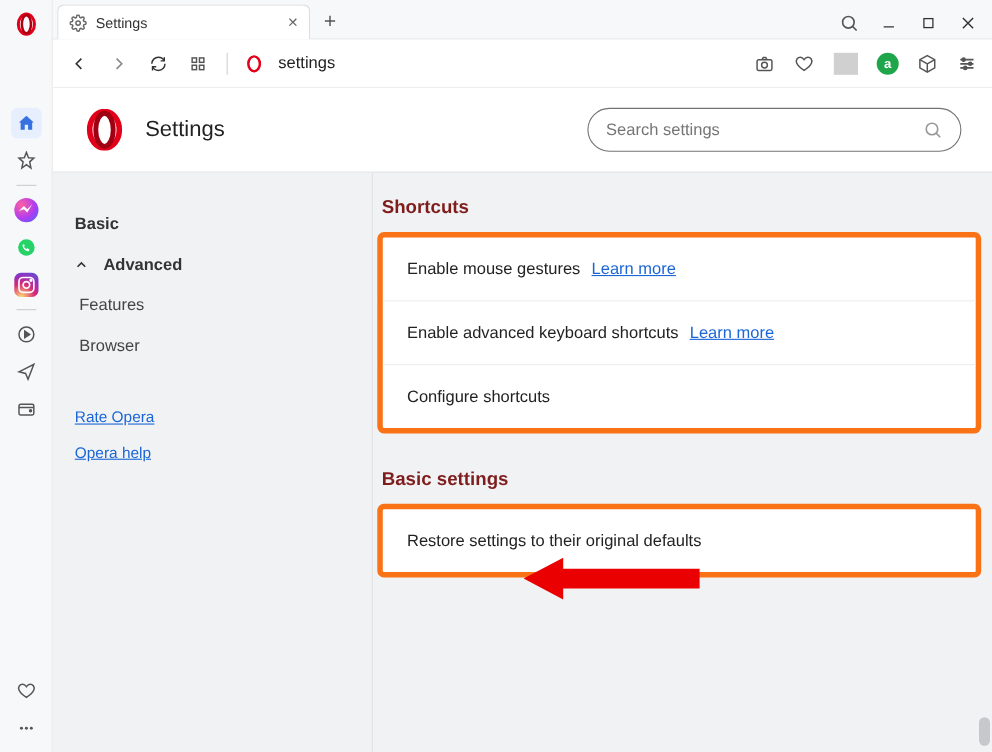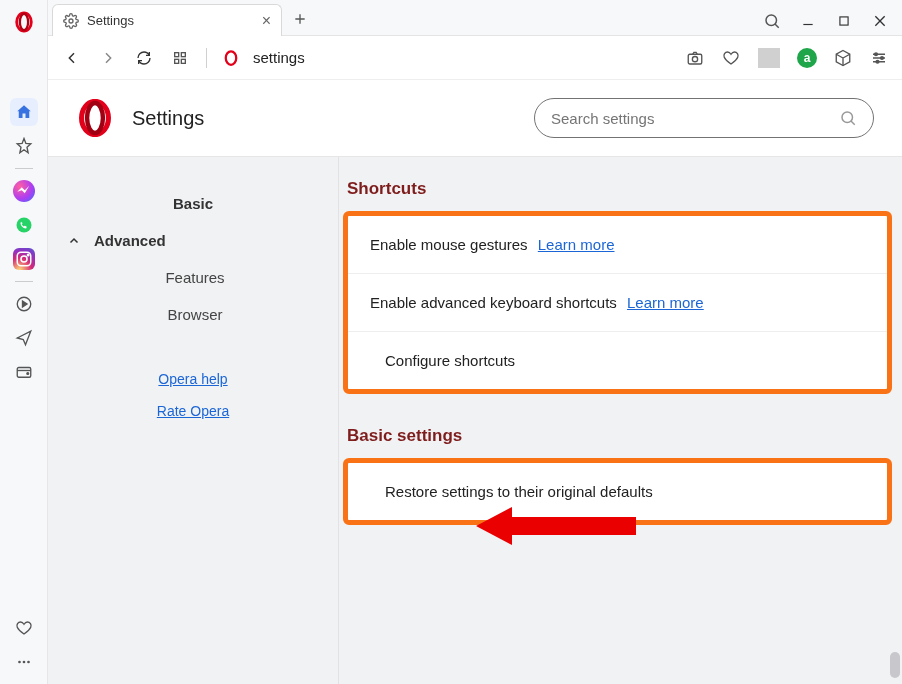--- a/index.html
+++ b/index.html
@@ -173,21 +173,20 @@
     flex:1;
     display:flex;
     min-height:0;
     background:#f1f2f4;
     border-top: 1px solid #e6e6e6;
   }
   .settings-nav {
     width: 290px;
     padding: 28px 20px;
     background: #f1f2f4;
-    text-align: center;
   }
   .settings-nav .nav-item {
     padding: 10px 0;
     font-size: 15px;
     color: #333;
     cursor: pointer;
   }
   .settings-nav .nav-item.bold { font-weight: 600; }
   .settings-nav .nav-item.advanced {
     font-weight:600;display:flex;align-items:center;gap:14px;
@@ -225,21 +224,21 @@
     border-radius: 6px;
     margin-left: 4px;
     margin-bottom: 8px;
   }
   .card-row {
     padding: 20px 22px;
     font-size: 15px;
     color:#222;
     border-bottom: 1px solid #eee;
   }
-  .card-row:last-child { border-bottom:none;margin-left:15px; }
+  .card-row:last-child { border-bottom:none; }
   .card-row a { color:#1b66d6; text-decoration: underline; margin-left: 6px; }
 
   
   .red-arrow {
     position: absolute;
     left: 476px;
     top: 501px;
     pointer-events: none;
   }
 
@@ -459,22 +458,22 @@
         <div class="nav-item bold">Basic</div>
         <div class="nav-item advanced">
           <svg width="12" height="12" viewBox="0 0 24 24" stroke="#333" stroke-width="3" fill="none">
               <path d="M5 15l7-7 7 7"></path>
             </svg>
           <span>Advanced</span>
         </div>
         <div class="sub-item">Features</div>
         <div class="sub-item">Browser</div>
         <div class="spacer"></div>
+        <div class="link-item"><a href="#">Rate Opera</a></div>
         <div class="link-item"><a href="#">Opera help</a></div>
-        <div class="link-item"><a href="#">Rate Opera</a></div>
       </div>
 
       <div class="settings-body">
         <div class="section-title">Shortcuts</div>
         <div class="card">
           <div class="card-row">
             <span>Enable mouse gestures</span>
             <a href="#">Learn more</a>
           </div>
           <div class="card-row">

